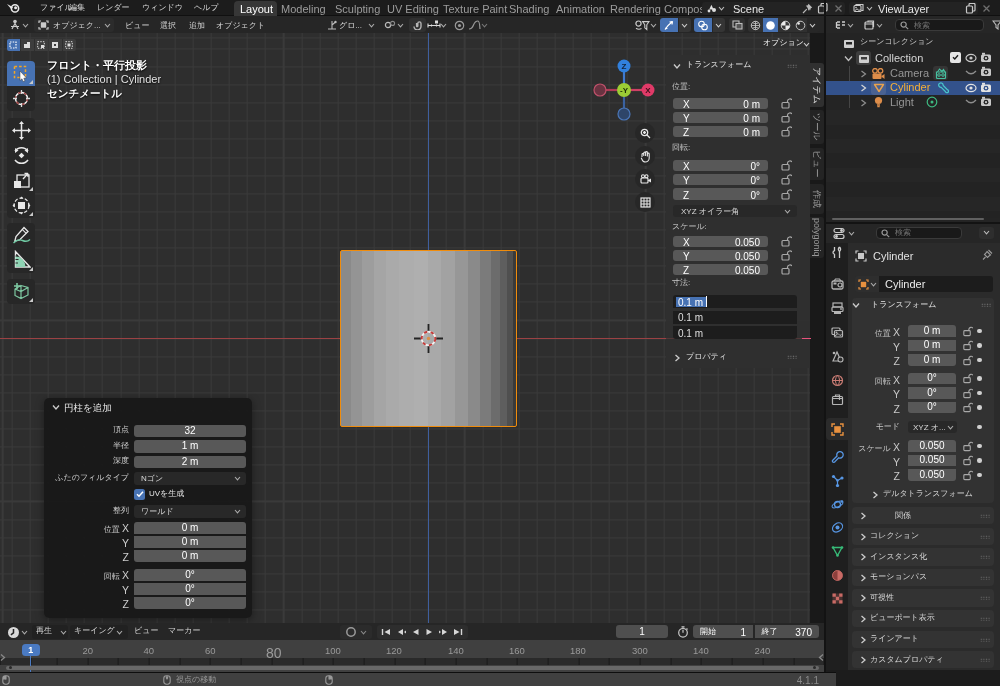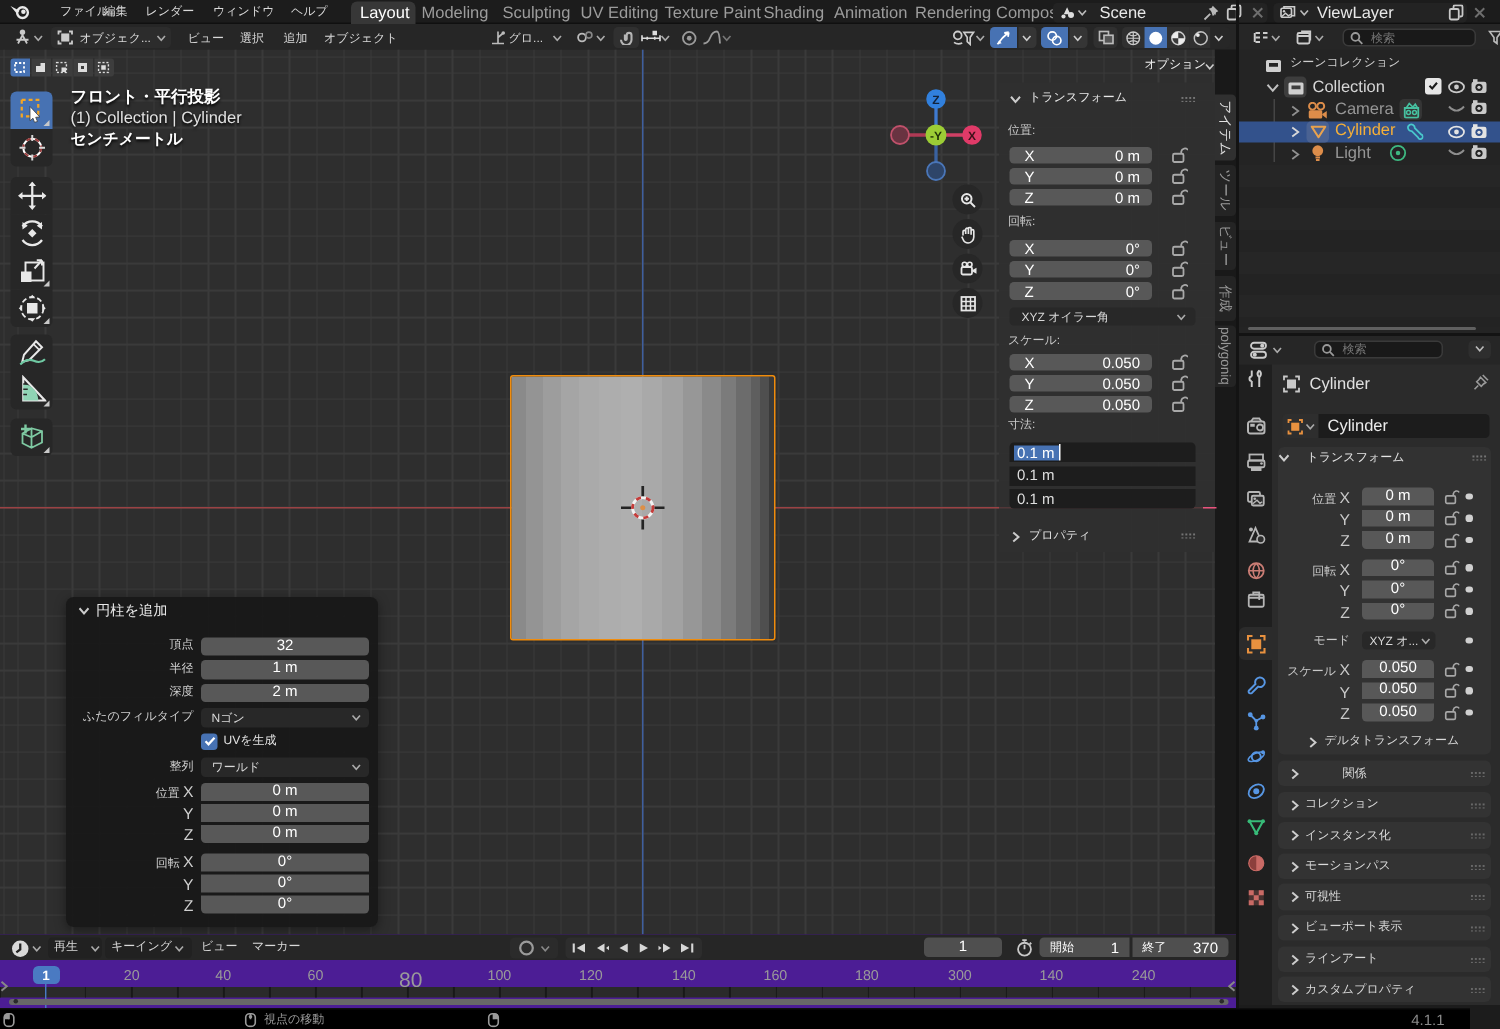--- a/index.html
+++ b/index.html
@@ -915,21 +915,21 @@
  <div class="a" style="left:26px;top:427px;width:142px;height:17.4px;background:#333333;border-radius:4px;"></div>
  <svg class="a" style="left:34px;top:432px;" width="7" height="8" viewBox="0 0 7 8">
       <path d="M1.5 1 L5 4 L1.5 7" stroke="#ccc" stroke-width="1.3" fill="none"></path>
     </svg>
  <div class="tx" style="left:44px;top:431.5px;color:#dadada;font-size:8px;">カスタムプロパティ</div>
  <div class="a" style="left:154px;top:434px;width:10px;height:4px;background-image:radial-gradient(circle,#686868 0.7px,transparent 0.9px);background-size:2.6px 2.6px;"></div>
 
 </div>
 <div class="a" style="left:826px;top:222px;width:174px;height:2px;background:#131313;"></div>
 
-<div id="tl" class="a" style="left:0;top:623px;width:824px;height:49px;background:#4c1d95;overflow:hidden;">
+<div id="tl" class="a" style="left:0;top:623px;width:824px;height:49px;background:#404040;overflow:hidden;">
  <div class="a" style="left:0;top:0;width:824px;height:17px;background:#262626;"></div>
  <svg class="a" style="left:7px;top:2.5px;" width="13" height="13" viewBox="0 0 13 13">
       <circle cx="6.5" cy="6.5" r="5.5" fill="#d9d9d9"></circle>
       <path d="M6.5 3 V6.9 L3.9 8.9" stroke="#222" stroke-width="1.5" fill="none"></path>
     </svg>
  <svg class="a" style="left:21px;top:7px;" width="7" height="5" viewBox="0 0 7 5">
       <path d="M1 1 L3.5 3.8 L6 1" stroke="#aaa" stroke-width="1.1" fill="none"></path>
     </svg>
  <div class="a" style="left:32px;top:1.5px;width:36px;height:14px;background:#212121;border-radius:3px;"></div>
  <div class="a" style="left:70px;top:1.5px;width:58px;height:14px;background:#212121;border-radius:3px;"></div>
@@ -1012,21 +1012,21 @@
     </svg>
  <svg class="a" style="left:818px;top:30px;" width="6" height="9" viewBox="0 0 6 9">
       <path d="M5 1.5 L1.5 4.5 L5 7.5" stroke="#888" stroke-width="1.3" fill="none"></path>
     </svg>
 
  <div class="a" style="left:6px;top:42.5px;width:813px;height:4.5px;background:#686868;border-radius:3px;"></div>
  <div class="a" style="left:8.5px;top:43.3px;width:3px;height:3px;background:#2a2a2a;border-radius:50%;"></div>
  <div class="a" style="left:813px;top:43.3px;width:3px;height:3px;background:#2a2a2a;border-radius:50%;"></div>
 </div>
 
-<div id="status" class="a" style="left:0;top:672px;width:980px;height:14px;background:#000000;border-top:1px solid #0e0e0e;">
+<div id="status" class="a" style="left:0;top:672px;width:836px;height:14px;background:#404040;border-top:1px solid #0e0e0e;">
  <svg class="a" style="left:2px;top:2px;" width="8" height="10" viewBox="0 0 8 10">
       <rect x="0.8" y="0.8" width="6.4" height="8.4" rx="2.6" fill="none" stroke="#999" stroke-width="1.1"></rect>
       <path d="M4 1 V4.5" stroke="#999" stroke-width="1.1"></path>
       <path d="M1 1.5 a3 3 0 0 1 3 -0.7 V4.5 H1 Z" fill="#999"></path>
     </svg>
  <svg class="a" style="left:163px;top:2px;" width="8" height="10" viewBox="0 0 8 10">
       <rect x="0.8" y="0.8" width="6.4" height="8.4" rx="2.6" fill="none" stroke="#999" stroke-width="1.1"></rect>
       <path d="M4 1 V4.5" stroke="#999" stroke-width="1.1"></path>
       <circle cx="4" cy="2.8" r="1.2" fill="#999"></circle>
     </svg>

